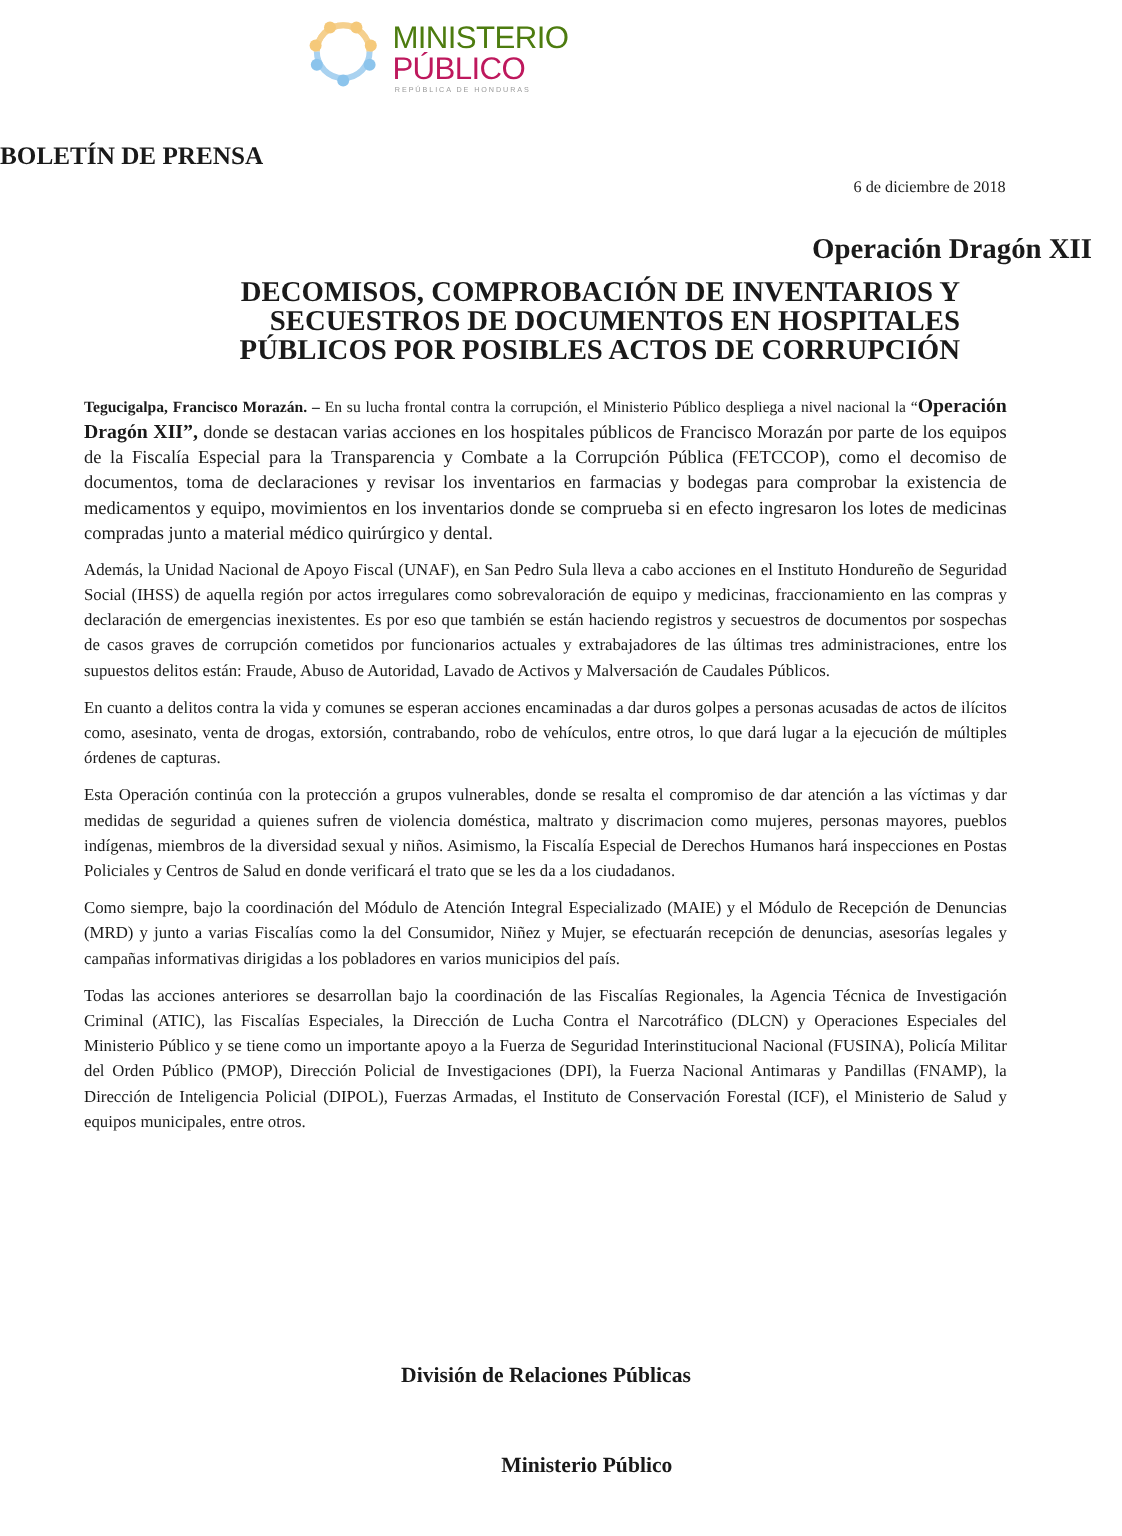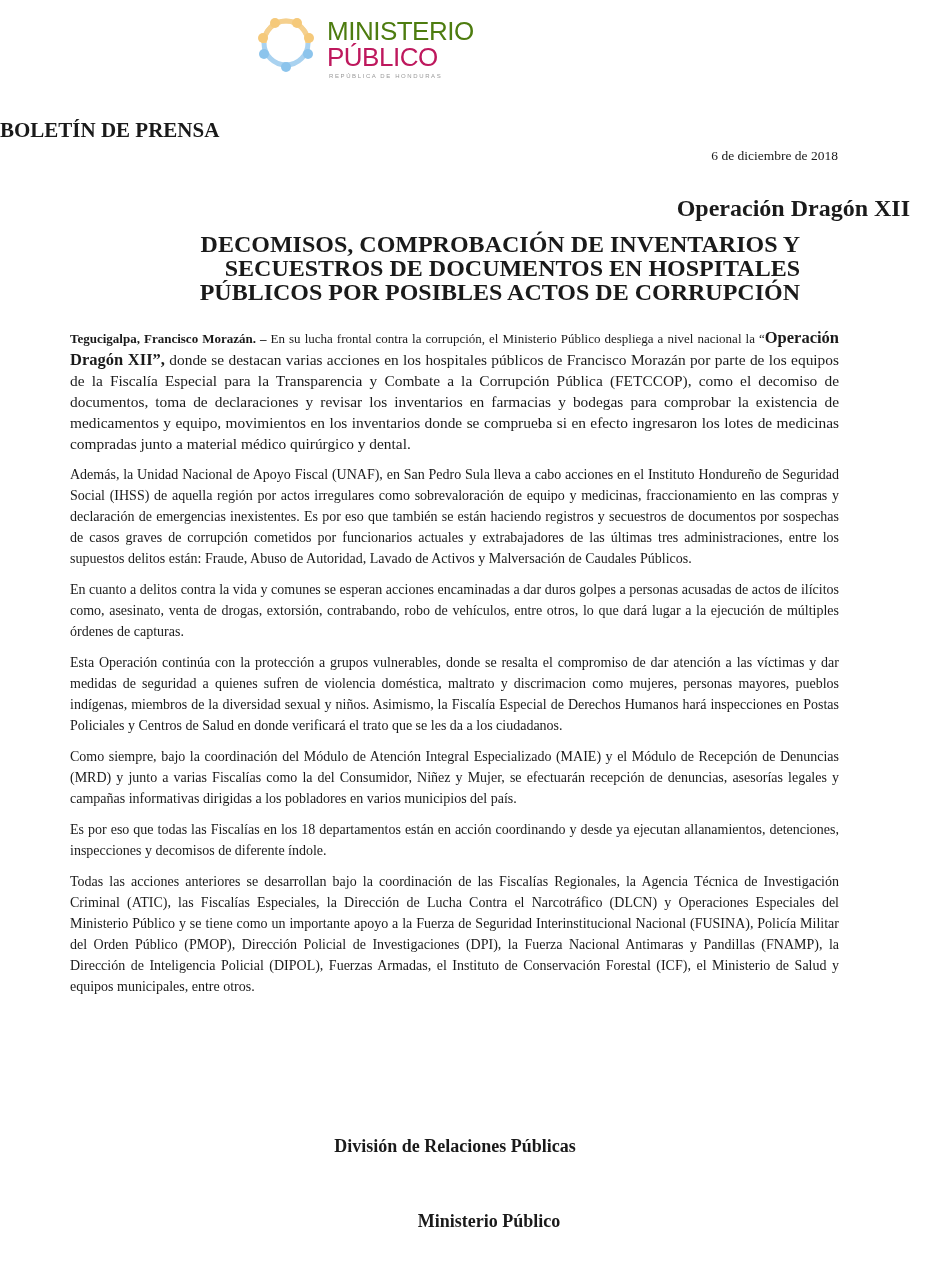--- a/index.html
+++ b/index.html
@@ -49,18 +49,17 @@
 <div class="headline">DECOMISOS, COMPROBACIÓN DE INVENTARIOS Y SECUESTROS DE DOCUMENTOS EN HOSPITALES PÚBLICOS POR POSIBLES ACTOS DE CORRUPCIÓN</div>
 
 <div class="body">
   <p class="p first">
     <span class="lead">Tegucigalpa, Francisco Morazán. –</span><span class="lead-rest">  En su lucha frontal contra la corrupción, el Ministerio Público despliega a nivel nacional la “</span><span class="op-bold">Operación Dragón XII”,</span><span> donde se destacan varias acciones en los hospitales públicos de Francisco Morazán por parte de los equipos de la Fiscalía Especial para la Transparencia y Combate a la Corrupción Pública (FETCCOP), como el decomiso de documentos, toma de declaraciones y revisar los inventarios en farmacias y bodegas para comprobar la existencia de medicamentos y equipo, movimientos en los inventarios donde se comprueba si en efecto ingresaron los lotes de medicinas compradas junto a material médico quirúrgico y dental.</span>
   </p>
   <p class="p">Además, la Unidad Nacional de Apoyo Fiscal (UNAF), en San Pedro Sula lleva a cabo acciones en el Instituto Hondureño de Seguridad Social (IHSS) de aquella región por actos irregulares como sobrevaloración de equipo y medicinas, fraccionamiento en las compras y declaración de emergencias inexistentes. Es por eso que también se están haciendo registros y secuestros de documentos por sospechas de casos graves de corrupción cometidos por funcionarios actuales y extrabajadores de las últimas tres administraciones, entre los supuestos delitos están: Fraude, Abuso de Autoridad, Lavado de Activos y Malversación de Caudales Públicos.</p>
   <p class="p">En cuanto a delitos contra la vida y comunes se esperan acciones encaminadas a dar duros golpes a personas acusadas de actos de ilícitos como, asesinato, venta de drogas, extorsión, contrabando, robo de vehículos, entre otros, lo que dará lugar a la ejecución de múltiples órdenes de capturas.</p>
   <p class="p">Esta Operación continúa con la protección a grupos vulnerables, donde se resalta el compromiso de dar atención a las víctimas y dar medidas de seguridad a quienes sufren de violencia doméstica, maltrato y discrimacion como mujeres, personas mayores, pueblos indígenas, miembros de la diversidad sexual y niños. Asimismo, la Fiscalía Especial de Derechos Humanos hará inspecciones en Postas Policiales y Centros de Salud en donde verificará el trato que se les da a los ciudadanos.</p>
   <p class="p">Como siempre, bajo la coordinación del Módulo de Atención Integral Especializado (MAIE) y el Módulo de Recepción de Denuncias (MRD) y junto a varias Fiscalías como la del Consumidor, Niñez y Mujer, se efectuarán recepción de denuncias, asesorías legales y campañas informativas dirigidas a los pobladores en varios municipios del país.</p>
-  <p class="p">Es por eso que todas las Fiscalías en los 18 departamentos están en acción coordinando y desde ya ejecutan allanamientos, detenciones, inspecciones y decomisos de diferente índole.</p>
   <p class="p">Todas las acciones anteriores se desarrollan bajo la coordinación de las Fiscalías Regionales, la Agencia Técnica de Investigación Criminal (ATIC), las Fiscalías Especiales, la Dirección de Lucha Contra el Narcotráfico (DLCN) y Operaciones Especiales del Ministerio Público y se tiene como un importante apoyo a la Fuerza de Seguridad Interinstitucional Nacional (FUSINA), Policía Militar del Orden Público (PMOP), Dirección Policial de Investigaciones (DPI), la Fuerza Nacional Antimaras y Pandillas (FNAMP), la Dirección de Inteligencia Policial (DIPOL), Fuerzas Armadas, el Instituto de Conservación Forestal (ICF), el Ministerio de Salud y equipos municipales, entre otros.</p>
 </div>
 
 <div class="signature">División de Relaciones Públicas</div>
 <div class="signature2">Ministerio Público</div>
 
 </body></html>

